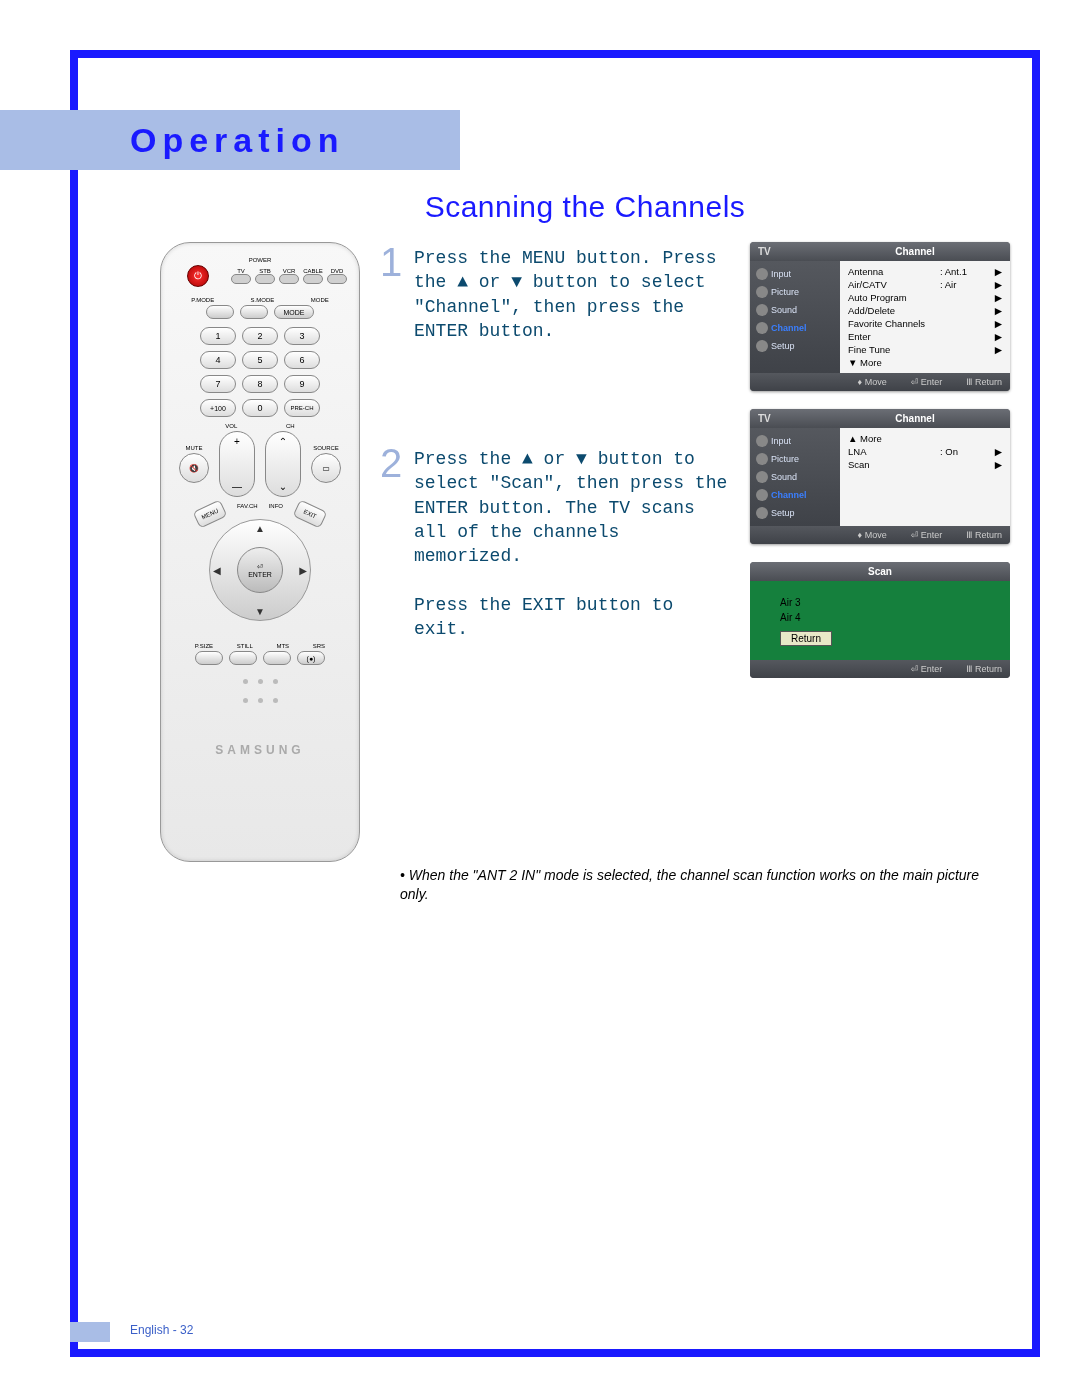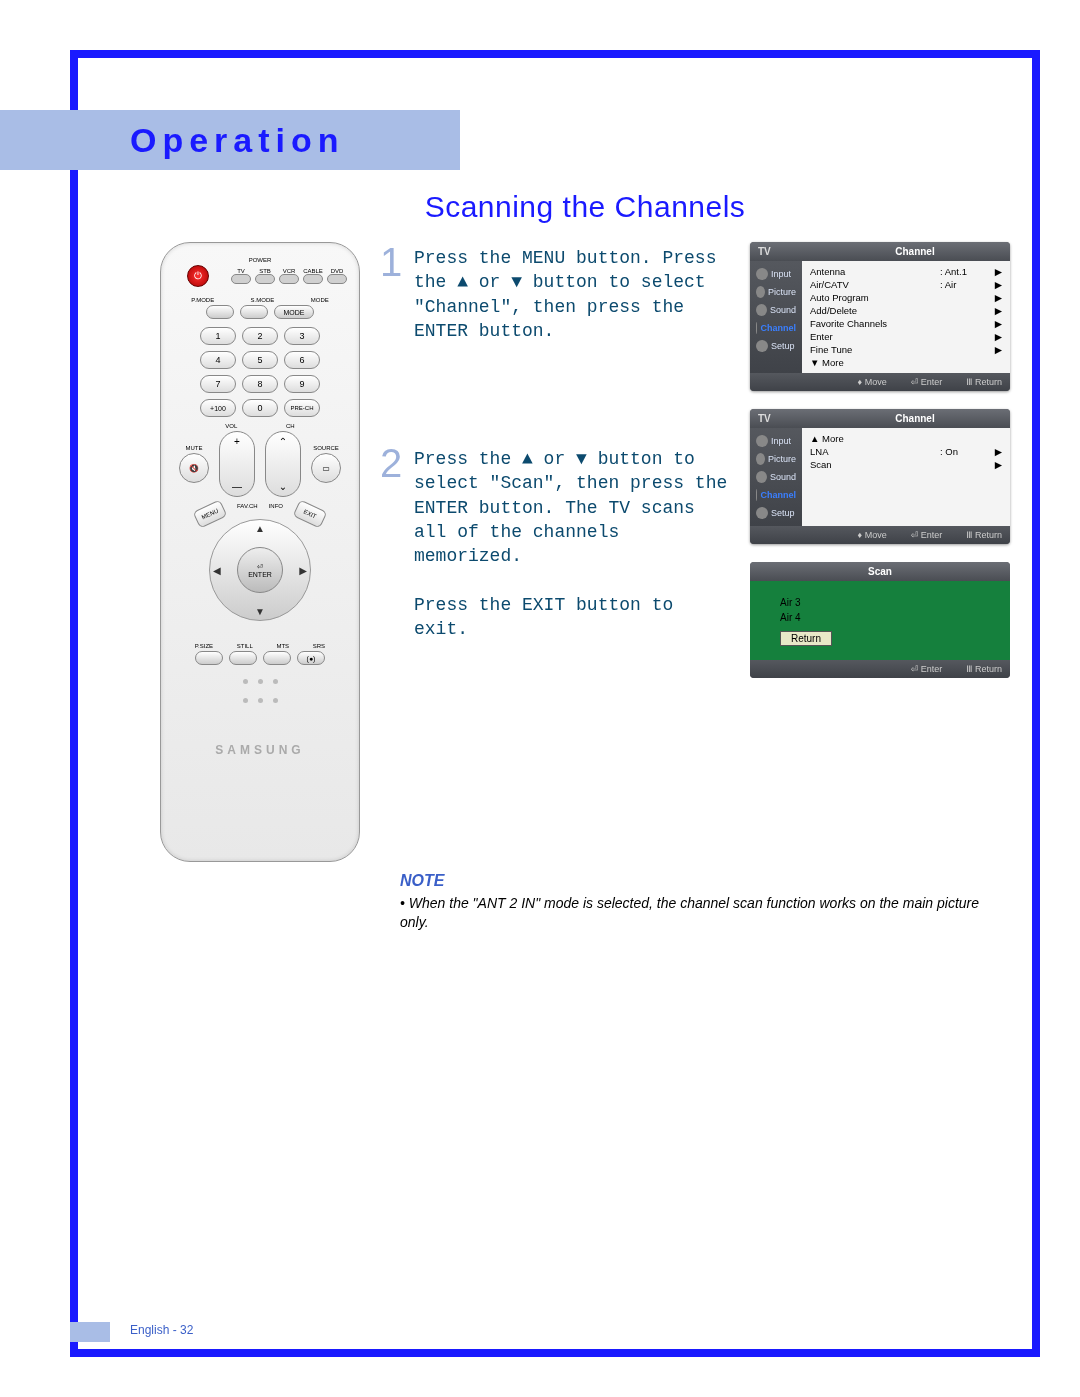--- a/index.html
+++ b/index.html
@@ -36,21 +36,21 @@
   .steps-col { flex: 1; }
   .step { display:flex; gap:8px; margin-bottom: 30px; }
   .step-num { font-size: 40px; color:#9db1db; font-family: 'Arial Narrow', Arial; font-weight:300; line-height:1; width:26px; }
   .step-txt { font-size: 18px; color:#0c4a6e; line-height:1.35; flex:1; padding-top:4px;font-family:Liberation Mono, monospace; }
   .osd-col { flex: 0 0 260px; }
   .osd { width: 260px; margin-bottom: 18px; background:#5a5d63; border-radius:4px; overflow:hidden; font-size:10px; color:#fff; box-shadow: 0 1px 3px rgba(0,0,0,0.4);}
   .osd-hdr { display:flex; background:linear-gradient(#6b6e75,#4a4d53);}
   .osd-hdr .tv { width:70px; padding:4px 8px; font-weight:bold; color:#ddd;}
   .osd-hdr .ttl { flex:1; text-align:center; padding:4px; font-weight:bold;}
   .osd-body { display:flex; }
-  .osd-side { width:52px; background:linear-gradient(#55585e,#3f4248); padding:4px 0;}
+  .osd-side { width:90px; background:linear-gradient(#55585e,#3f4248); padding:4px 0;}
   .osd-side div { display:flex; align-items:center; gap:3px; padding:3px 6px; font-size:9px; color:#d9e2f5;}
   .osd-side div.sel { color:#3a7fff; font-weight:bold;}
   .osd-side .ic { width:12px; height:12px; border-radius:50%; background:#888; display:inline-block;}
   .osd-list { flex:1; background:#f4f4f4; color:#000; padding:4px 8px;}
   .osd-list .it { display:flex; padding:1px 0; font-size:9.5px;}
   .osd-list .it .lab { flex:1; }
   .osd-list .it .val { flex:0 0 52px; }
   .osd-list .it .ar { flex:0 0 10px; text-align:right;}
   .osd-ftr { background:linear-gradient(#55585e,#3f4248); padding:4px 8px; font-size:9px; display:flex; justify-content:flex-end; gap:24px; color:#ccc;}
   .osd3 { width:260px; background:#5a5d63; border-radius:4px; overflow:hidden; font-size:10px; color:#fff;}
@@ -326,20 +326,19 @@
           <span class="ret">Return</span>
         </div>
         <div class="osd-ftr">
             <span>⏎ <span>Enter</span></span>
             <span>Ⅲ <span>Return</span></span>
           </div>
       </div>
     </div>
   </div>
 
-  <div class="note-head">NOTE</div>
   <div class="note-body">When the "ANT 2 IN" mode is selected, the channel scan function works on the main picture only.</div>
 </div>
 
 <div class="footer-bar"></div>
 <div class="footer">
   <span>English</span> - <span>32</span>
 </div>
 
 </body></html>

